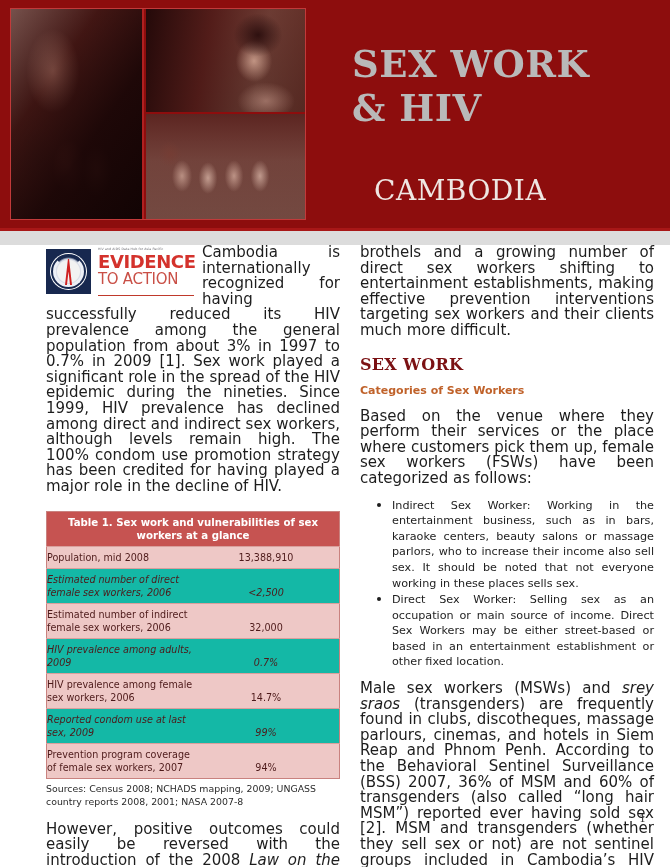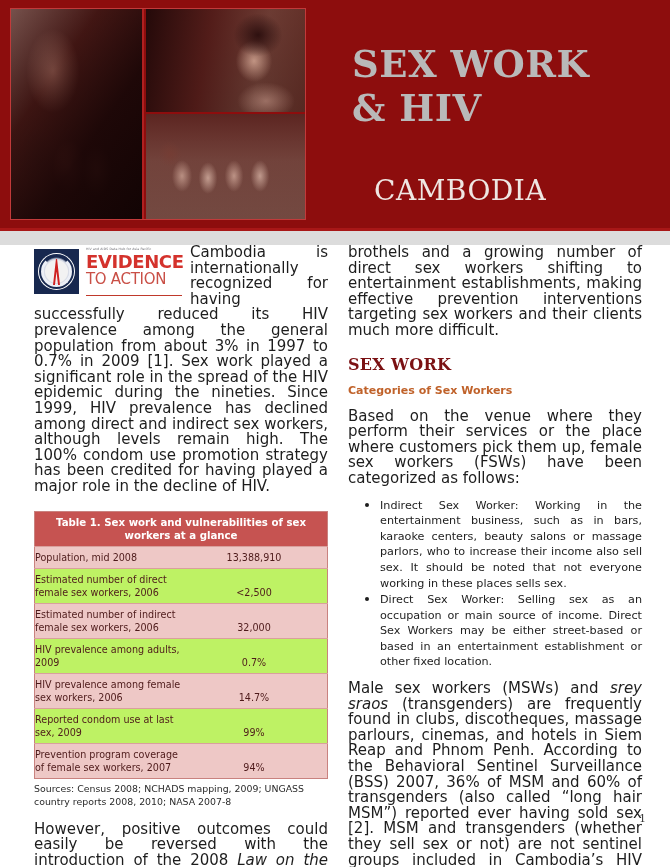--- a/index.html
+++ b/index.html
@@ -71,21 +71,21 @@
     font-family:"DejaVu Serif","Liberation Serif",serif;
     font-weight:bold;font-size:37px;line-height:44px;
     color:#b9b9b9;letter-spacing:.5px;margin:0;
   }
   .ttl2{
     font-family:"DejaVu Serif","Liberation Serif",serif;
     font-weight:normal;font-size:28px;line-height:34px;
     color:#efe6e2;letter-spacing:.5px;margin:44px 0 0 22px;
   }
   
-  .page{position:absolute;left:0;top:245px;width:549px;height:622px;}
+  .page{position:absolute;left:12px;top:245px;width:549px;height:622px;}
   .col{position:absolute;top:0;width:294px;}
   .col-left{left:34px;}
   .col-right{left:348px;}
   p.body{
     margin:0 0 11px 0;
     font-size:15px;line-height:15.6px;
     color:#1d1d1d;text-align:justify;
     font-family:"DejaVu Sans","Liberation Sans",sans-serif;
   }
   .logo-float{float:left;width:148px;height:52px;margin:2px 8px 1px 0;}
@@ -142,21 +142,21 @@
     border:0;
   }
   .tbl td{
     padding:4px 0;color:#4d1a1a;vertical-align:bottom;
     border-top:1px solid #d9a09d;
     line-height:13px;
   }
   .tbl td.lbl{text-align:left;width:196px;}
   .tbl td.val{text-align:center;width:98px;}
   .tbl tr.odd td{background:#eec8c6;}
-  .tbl tr.even td{background:#bef264;}
+  .tbl tr.even td{background:#14b8a6;font-style:italic;}
   .src{
     font-size:9.4px;line-height:13px;color:#2a2a2a;margin:3px 0 14px 0;
     text-align:left;
   }
   
   h2.sect{
     font-family:"DejaVu Serif","Liberation Serif",serif;
     font-weight:bold;font-size:16px;line-height:20px;
     color:#7b1113;margin:16px 0 9px 0;letter-spacing:.3px;
   }
@@ -260,21 +260,21 @@
           <td class="lbl">Reported condom use at last sex, 2009</td>
           <td class="val">99%</td>
         </tr>
         <tr class="odd">
           <td class="lbl">Prevention program coverage of female sex workers, 2007</td>
           <td class="val">94%</td>
         </tr>
       </tbody>
     </table>
 
-    <p class="src">Sources: Census 2008; NCHADS mapping, 2009; UNGASS country reports 2008, 2010; NASA 2007-8</p>
+    <p class="src">Sources: Census 2008; NCHADS mapping, 2009; UNGASS country reports 2008, 2001; NASA 2007-8</p>
 
     <p class="body"><span>However, positive outcomes could easily be reversed with the introduction of the 2008 </span><span class="ital">Law on the Suppression of Human Trafficking and Sexual Exploitation,</span></p>
   </div>
 
   <div class="col col-right">
 
     <p class="body">brothels and a growing number of direct sex workers shifting to entertainment establishments, making effective prevention interventions targeting sex workers and their clients much more difficult.</p>
 
     <h2 class="sect">SEX WORK</h2>
 

